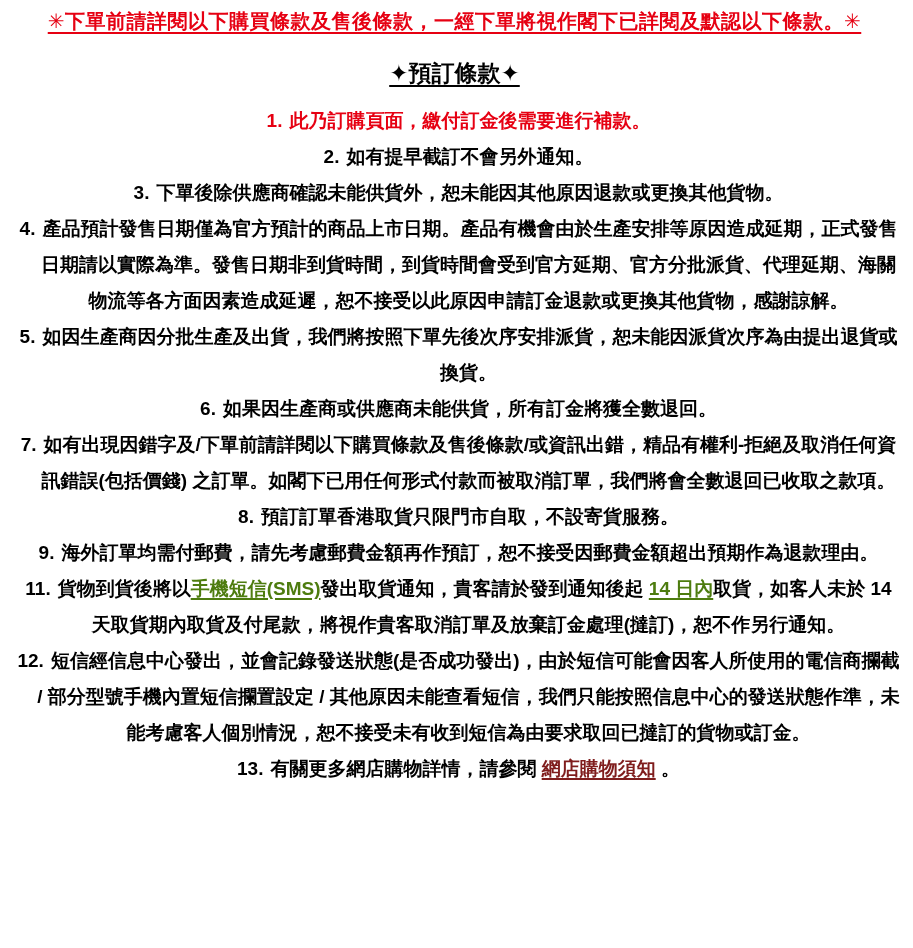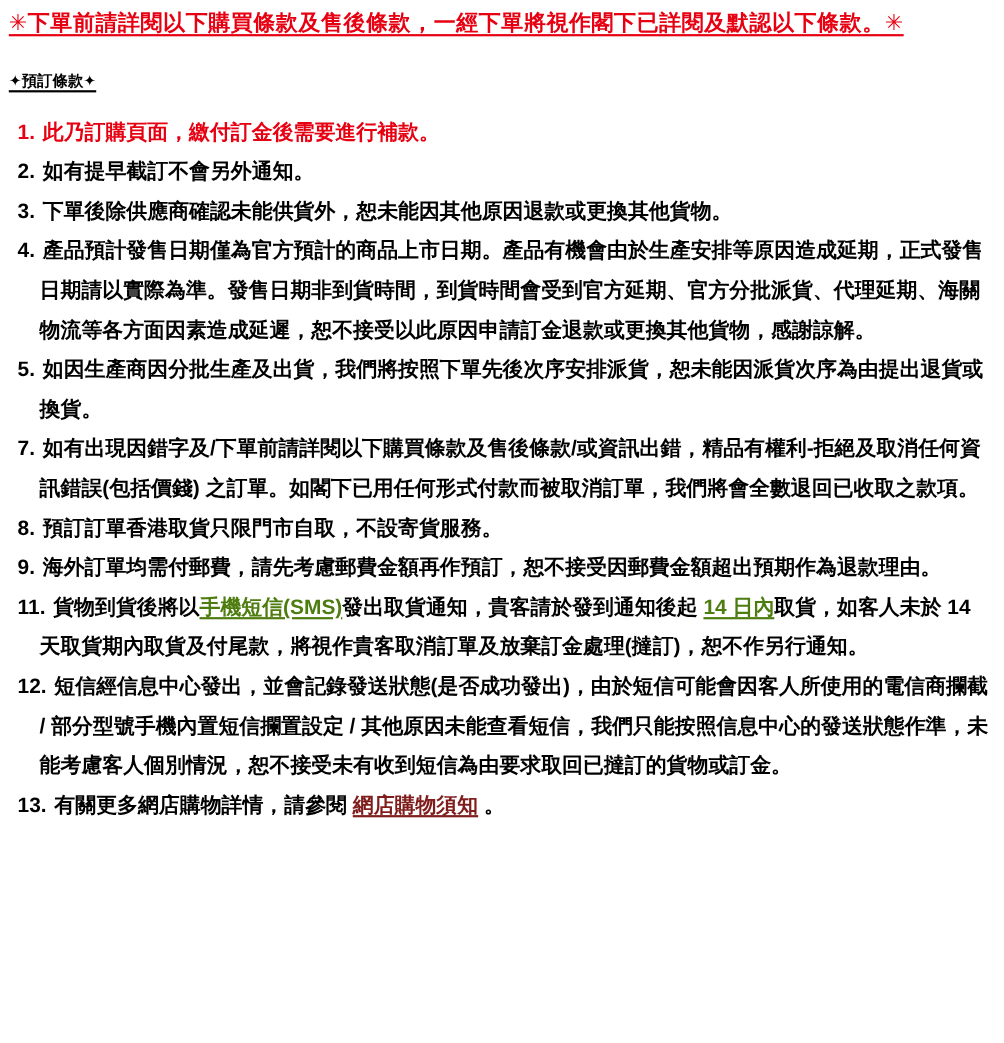--- a/index.html
+++ b/index.html
@@ -10,34 +10,35 @@
   body {
     width: 913px;
     height: 948px;
     overflow: hidden;
     font-family: "Liberation Sans", "DejaVu Sans", sans-serif;
     font-weight: bold;
     color: #000000;
   }
   .page {
     padding: 8px 12px 0 8px;
+    text-align: center;
   }
   .notice {
     color: #e60012;
     font-size: 20px;
     line-height: 26px;
     text-decoration: underline;
     text-underline-offset: 4px;
     text-decoration-thickness: 2px;
     margin: 0 0 26px 0;
     letter-spacing: 0.5px;
   }
   .section-title {
     color: #000000;
-    font-size: 14px;
+    font-size: 23px;
     line-height: 26px;
     text-decoration: underline;
     text-underline-offset: 4px;
     text-decoration-thickness: 2px;
     margin: 0 0 16px 0;
   }
   .terms {
     font-size: 19px;
     line-height: 36px;
     margin-top: 17px;
@@ -74,20 +75,21 @@
   <p class="notice">✳下單前請詳閱以下購買條款及售後條款，一經下單將視作閣下已詳閱及默認以下條款。✳</p>
 
   <p class="section-title">✦預訂條款✦</p>
 
   <div class="terms">
       <div class="term red"><span class="num">1.</span><span class="seg">此乃訂購頁面，繳付訂金後需要進行補款。</span></div>
       <div class="term"><span class="num">2.</span><span class="seg">如有提早截訂不會另外通知。</span></div>
       <div class="term"><span class="num">3.</span><span class="seg">下單後除供應商確認未能供貨外，恕未能因其他原因退款或更換其他貨物。</span></div>
       <div class="term"><span class="num">4.</span><span class="seg">產品預計發售日期僅為官方預計的商品上市日期。產品有機會由於生產安排等原因造成延期，正式發售日期請以實際為準。發售日期非到貨時間，到貨時間會受到官方延期、官方分批派貨、代理延期、海關物流等各方面因素造成延遲，恕不接受以此原因申請訂金退款或更換其他貨物，感謝諒解。</span></div>
       <div class="term"><span class="num">5.</span><span class="seg">如因生產商因分批生產及出貨，我們將按照下單先後次序安排派貨，恕未能因派貨次序為由提出退貨或換貨。</span></div>
+      <div class="term"><span class="num">6.</span><span class="seg">如果因生產商或供應商未能供貨，所有訂金將獲全數退回。</span></div>
       <div class="term"><span class="num">7.</span><span class="seg">如有出現因錯字及/下單前請詳閱以下購買條款及售後條款/或資訊出錯，精品有權利-拒絕及取消任何資訊錯誤(包括價錢) 之訂單。如閣下已用任何形式付款而被取消訂單，我們將會全數退回已收取之款項。</span></div>
       <div class="term"><span class="num">8.</span><span class="seg">預訂訂單香港取貨只限門市自取，不設寄貨服務。</span></div>
       <div class="term"><span class="num">9.</span><span class="seg">海外訂單均需付郵費，請先考慮郵費金額再作預訂，恕不接受因郵費金額超出預期作為退款理由。</span></div>
       <div class="term"><span class="num">11.</span><span class="seg">貨物到貨後將以</span><span class="seg red-underline">手機短信(SMS)</span><span class="seg">發出取貨通知，貴客請於發到通知後起 </span><span class="seg red-underline">14 日內</span><span class="seg">取貨，如客人未於 14 天取貨期內取貨及付尾款，將視作貴客取消訂單及放棄訂金處理(撻訂)，恕不作另行通知。</span></div>
       <div class="term"><span class="num">12.</span><span class="seg">短信經信息中心發出，並會記錄發送狀態(是否成功發出)，由於短信可能會因客人所使用的電信商攔截 / 部分型號手機內置短信攔置設定 / 其他原因未能查看短信，我們只能按照信息中心的發送狀態作準，未能考慮客人個別情況，恕不接受未有收到短信為由要求取回已撻訂的貨物或訂金。</span></div>
       <div class="term"><span class="num">13.</span><span class="seg">有關更多網店購物詳情，請參閱 </span><span class="seg link">網店購物須知</span><span class="seg"> 。</span></div>
     </div>
 </div>
 
 </body></html>

